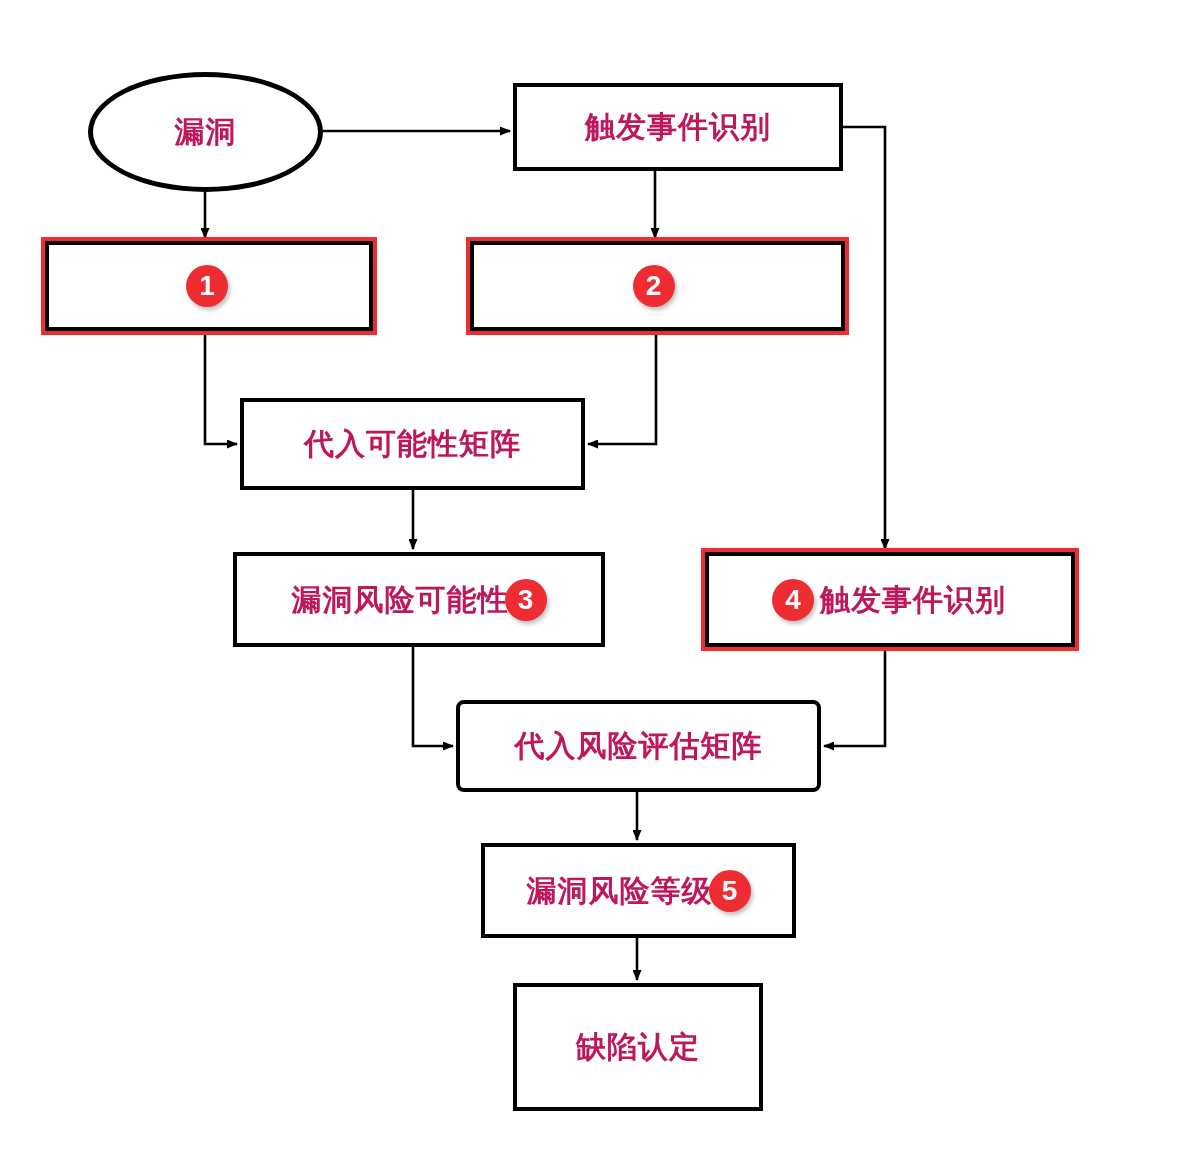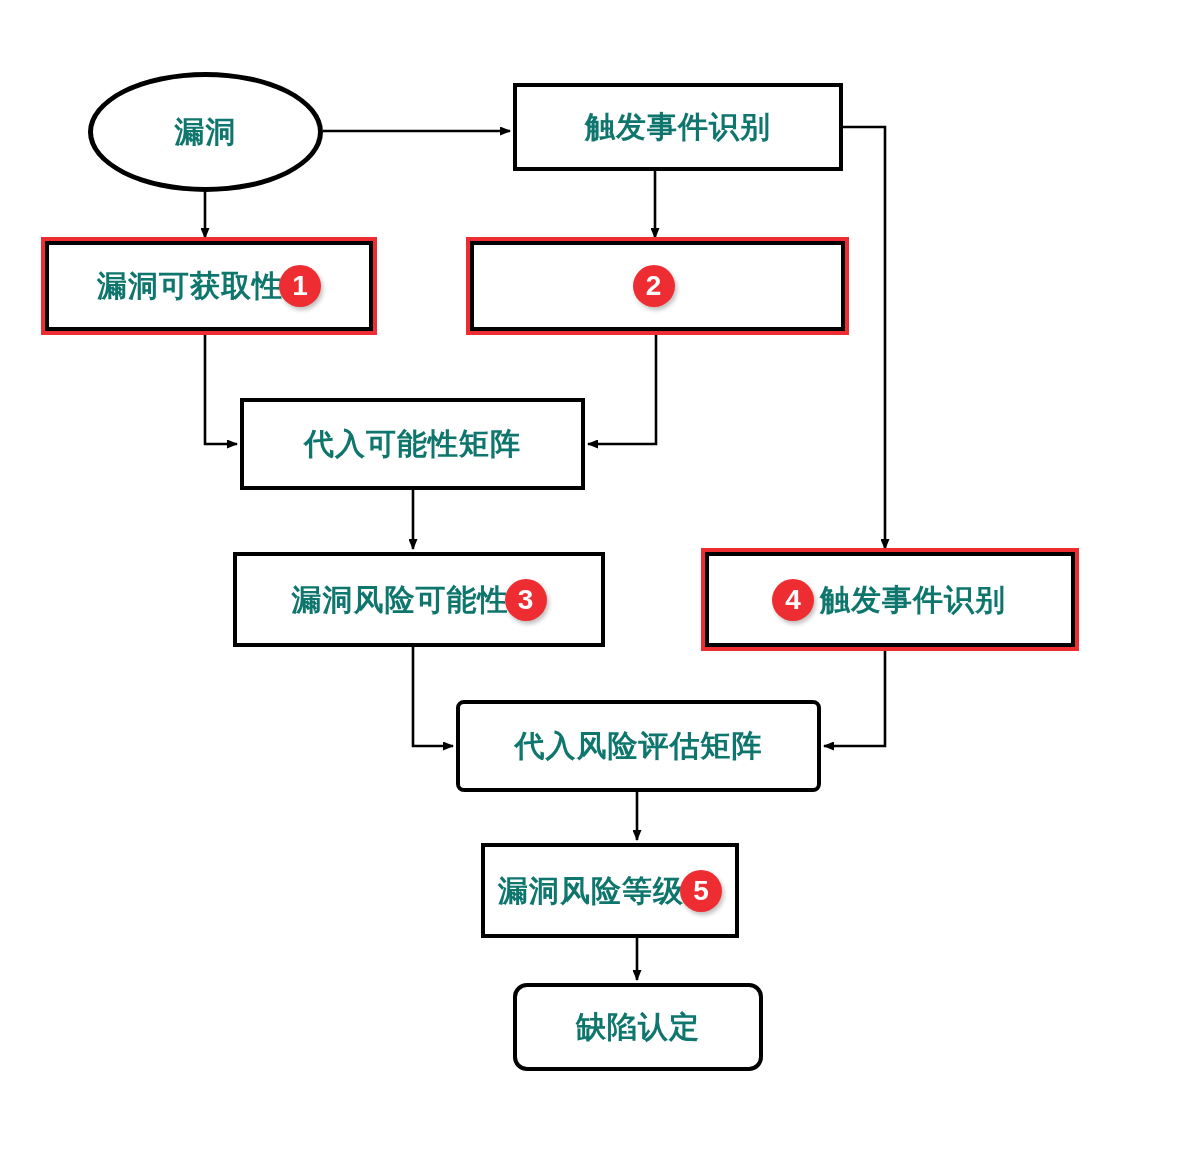--- a/index.html
+++ b/index.html
@@ -43,21 +43,21 @@
     outline-offset: 0px;
   }
   .node-ellipse {
     border: 5px solid #000000;
     border-radius: 50%;
   }
   .node-label {
     font-family: "Liberation Serif", "DejaVu Serif", serif;
     font-size: 30px;
     font-weight: 700;
-    color: #0f766e;
+    color: #be185d;
     letter-spacing: 1px;
     white-space: nowrap;
     line-height: 1;
   }
   .inner {
     display: flex;
     align-items: center;
     justify-content: center;
     gap: 0px;
   }
@@ -112,21 +112,20 @@
           <span class="node-label">漏洞</span>
         </div>
       </div>
       <div class="node node-box" style="left: 513px; top: 83px; width: 330px; height: 88px;">
         <div class="inner">
           <span class="node-label">触发事件识别</span>
         </div>
       </div>
       <div class="node node-box flagged" style="left: 45px; top: 241px; width: 328px; height: 90px;">
         <div class="inner">
-          <span class="node-label">漏洞可获取性</span>
           <span class="badge badge-right">1</span>
         </div>
       </div>
       <div class="node node-box flagged" style="left: 470px; top: 241px; width: 375px; height: 90px;">
         <div class="inner">
           <span class="badge badge-left">2</span>
         </div>
       </div>
       <div class="node node-box" style="left: 240px; top: 398px; width: 345px; height: 92px;">
         <div class="inner">
@@ -143,26 +142,26 @@
         <div class="inner">
           <span class="badge badge-left">4</span>
           <span class="node-label">触发事件识别</span>
         </div>
       </div>
       <div class="node node-box" style="left: 456px; top: 700px; width: 365px; height: 92px; border-radius: 8px;">
         <div class="inner">
           <span class="node-label">代入风险评估矩阵</span>
         </div>
       </div>
-      <div class="node node-box" style="left: 481px; top: 843px; width: 258px; height: 95px;">
+      <div class="node node-box" style="left: 481px; top: 843px; width: 315px; height: 95px;">
         <div class="inner">
           <span class="node-label">漏洞风险等级</span>
           <span class="badge badge-right">5</span>
         </div>
       </div>
-      <div class="node node-box" style="left: 513px; top: 983px; width: 250px; height: 88px; border-radius: 14px;">
+      <div class="node node-box" style="left: 513px; top: 983px; width: 250px; height: 128px;">
         <div class="inner">
           <span class="node-label">缺陷认定</span>
         </div>
       </div>
     </div>
 
 </div>
 
 </body></html>

